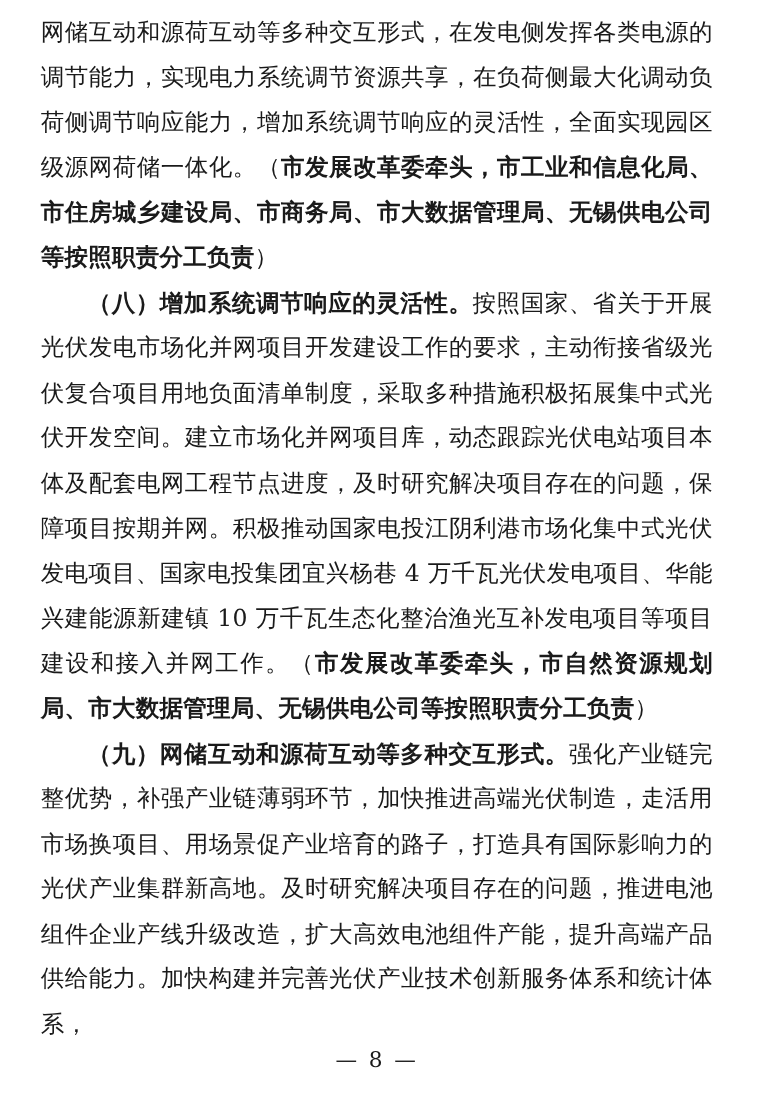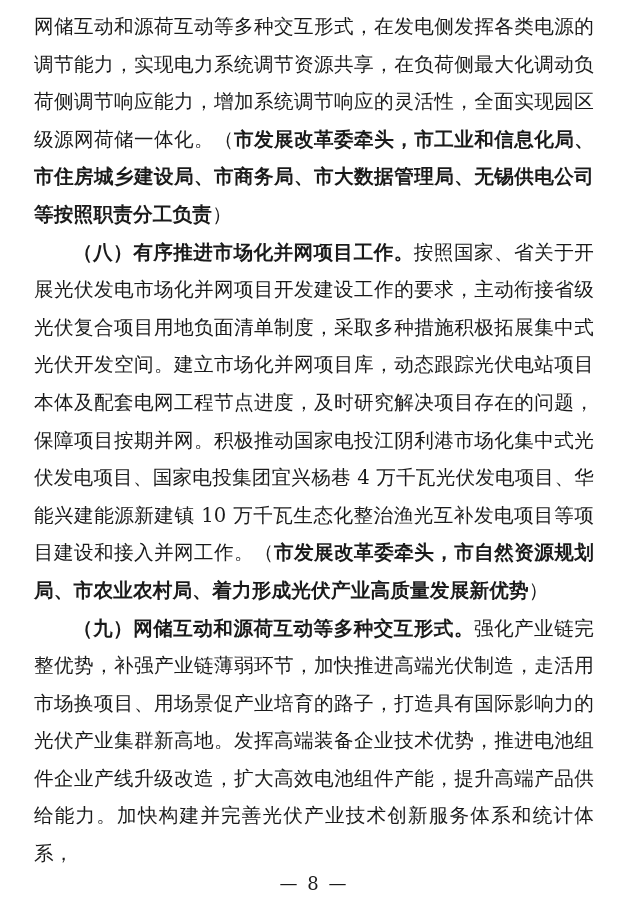--- a/index.html
+++ b/index.html
@@ -49,17 +49,17 @@
     color: #1a1a1a;
     letter-spacing: 2px;
   }
 </style>
 </head>
 <body>
 
 <div class="page">
   <div class="body-text" id="body-container">
       <p class="para"><span>网储互动和源荷互动等多种交互形式，在发电侧发挥各类电源的调节能力，实现电力系统调节资源共享，在负荷侧最大化调动负荷侧调节响应能力，增加系统调节响应的灵活性，全面实现园区级源网荷储一体化。（</span><span class="bold">市发展改革委牵头，市工业和信息化局、市住房城乡建设局、市商务局、市大数据管理局、无锡供电公司等按照职责分工负责</span><span>）</span></p>
-      <p class="para indent"><span class="bold">（八）有序推进市场化并网项目工作。</span><span>按照国家、省关于开展光伏发电市场化并网项目开发建设工作的要求，主动衔接省级光伏复合项目用地负面清单制度，采取多种措施积极拓展集中式光伏开发空间。建立市场化并网项目库，动态跟踪光伏电站项目本体及配套电网工程节点进度，及时研究解决项目存在的问题，保障项目按期并网。积极推动国家电投江阴利港市场化集中式光伏发电项目、国家电投集团宜兴杨巷 4 万千瓦光伏发电项目、华能兴建能源新建镇 10 万千瓦生态化整治渔光互补发电项目等项目建设和接入并网工作。（</span><span class="bold">市发展改革委牵头，市自然资源规划局、市农业农村局、着力形成光伏产业高质量发展新优势</span><span>）</span></p>
-      <p class="para indent"><span class="bold">（九）网储互动和源荷互动等多种交互形式。</span><span>强化产业链完整优势，补强产业链薄弱环节，加快推进高端光伏制造，走活用市场换项目、用场景促产业培育的路子，打造具有国际影响力的光伏产业集群新高地。发挥高端装备企业技术优势，推进电池组件企业产线升级改造，扩大高效电池组件产能，提升高端产品供给能力。加快构建并完善光伏产业技术创新服务体系和统计体系，</span></p>
+      <p class="para indent"><span class="bold">（八）增加系统调节响应的灵活性。</span><span>按照国家、省关于开展光伏发电市场化并网项目开发建设工作的要求，主动衔接省级光伏复合项目用地负面清单制度，采取多种措施积极拓展集中式光伏开发空间。建立市场化并网项目库，动态跟踪光伏电站项目本体及配套电网工程节点进度，及时研究解决项目存在的问题，保障项目按期并网。积极推动国家电投江阴利港市场化集中式光伏发电项目、国家电投集团宜兴杨巷 4 万千瓦光伏发电项目、华能兴建能源新建镇 10 万千瓦生态化整治渔光互补发电项目等项目建设和接入并网工作。（</span><span class="bold">市发展改革委牵头，市自然资源规划局、市大数据管理局、无锡供电公司等按照职责分工负责</span><span>）</span></p>
+      <p class="para indent"><span class="bold">（九）网储互动和源荷互动等多种交互形式。</span><span>强化产业链完整优势，补强产业链薄弱环节，加快推进高端光伏制造，走活用市场换项目、用场景促产业培育的路子，打造具有国际影响力的光伏产业集群新高地。及时研究解决项目存在的问题，推进电池组件企业产线升级改造，扩大高效电池组件产能，提升高端产品供给能力。加快构建并完善光伏产业技术创新服务体系和统计体系，</span></p>
     </div>
   <div class="page-footer">— 8 —</div>
 </div>
 
 </body></html>

